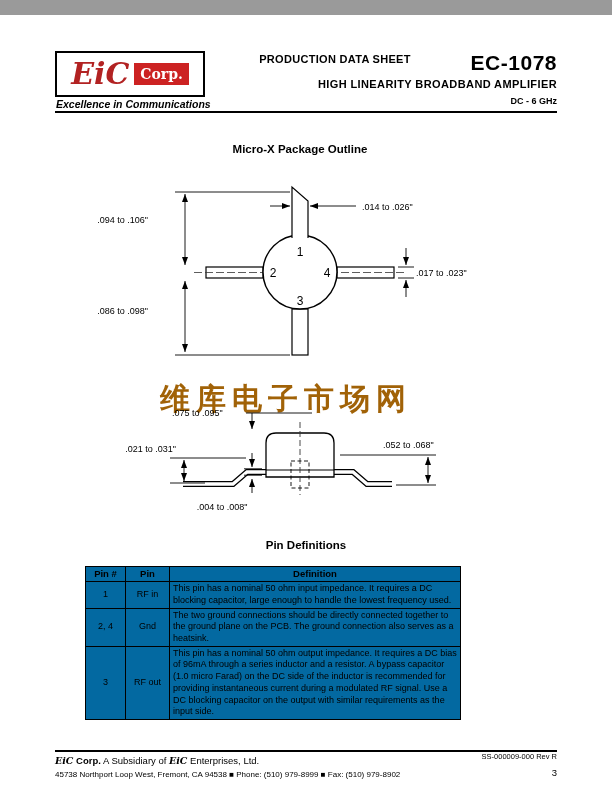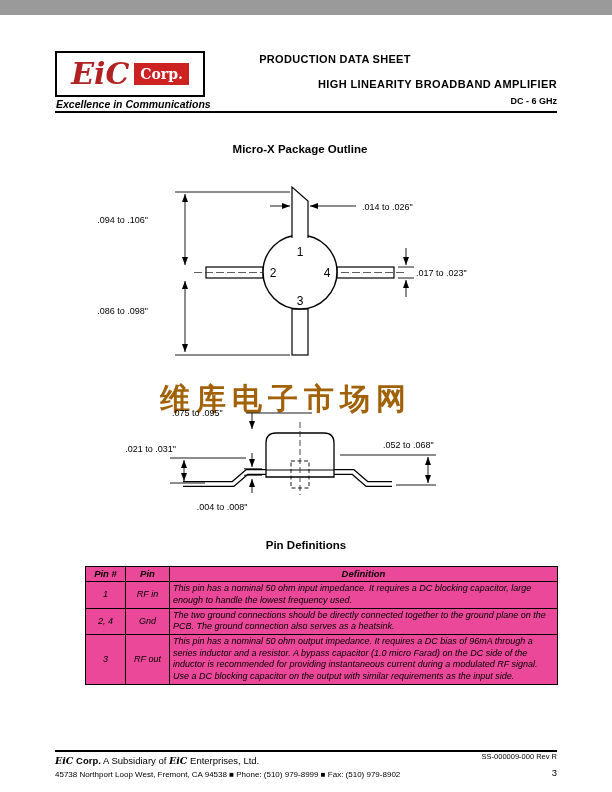--- a/index.html
+++ b/index.html
@@ -32,21 +32,21 @@
   
   .watermark { left:160px; top:364px; font-size:30px; font-weight:bold; color:#a16207;
                letter-spacing:6px; white-space:nowrap;font-family:Liberation Mono, monospace; }
 
   
   .drawing-svg { left:0; top:0; width:612px; height:792px; pointer-events:none; }
   .dim { font-size:9px; font-family:"Liberation Sans", sans-serif; fill:#000; }
   .pin-num { font-size:12px; font-family:"Liberation Sans", sans-serif; fill:#000; }
 
   
-  .pin-table { left:85px; top:551px; width:473px; border-collapse:collapse; font-size:9px; background:#ec4899;font-style:italic; }
+  .pin-table { left:85px; top:551px; width:376px; border-collapse:collapse; font-size:9px; background:#0369a1; }
   .pin-table th, .pin-table td { border:1px solid #000; padding:1px 3px; line-height:1.3; }
   .pin-table th { font-size:9.5px; text-align:center; padding:1px 2px; }
   .col-no { width:40px; text-align:center; vertical-align:middle; }
   .col-pin { width:44px; text-align:center; vertical-align:middle; }
   .col-def { text-align:left; vertical-align:top; }
 
   
   .footer-rule { left:55px; top:735px; width:502px; height:2px; background:#000; }
   .footer-l1 { left:55px; top:740px; font-size:9.5px; white-space:nowrap; }
   .f-bold { font-weight:bold; }
@@ -61,20 +61,21 @@
 
 <div class="page">
 
   <div class="abs logo-box">
     <span class="logo-eic">EiC</span>
     <span class="logo-corp">Corp.</span>
   </div>
   <div class="abs tagline">Excellence in Communications</div>
   <div class="abs header-rule"></div>
   <div class="abs doc-type">PRODUCTION DATA SHEET</div>
+  <div class="abs part-number">EC-1078</div>
   <div class="abs subtitle">HIGH LINEARITY BROADBAND AMPLIFIER</div>
   <div class="abs freq">DC - 6 GHz</div>
 
   <div class="abs outline-title">Micro-X Package Outline</div>
 
   <div class="abs watermark">维库电子市场网</div>
 
   <svg class="abs drawing-svg" viewBox="0 0 612 792">
     <defs>
       <marker id="arr" markerWidth="8" markerHeight="6" refX="8" refY="3" orient="auto-start-reverse" markerUnits="userSpaceOnUse">

